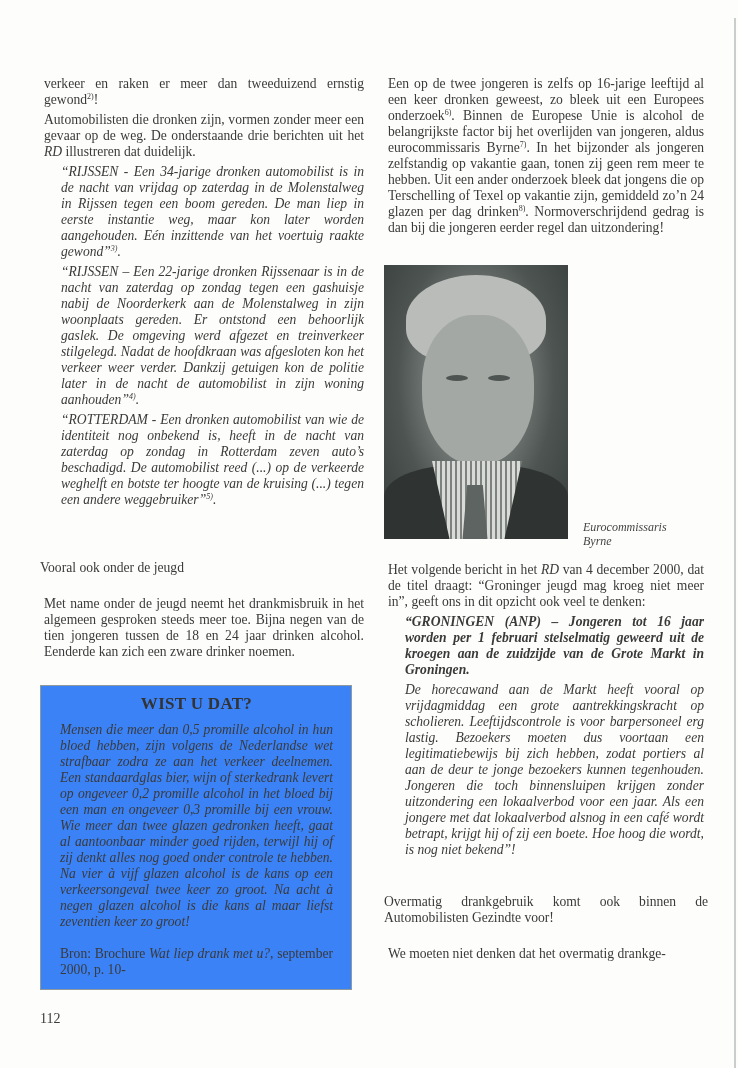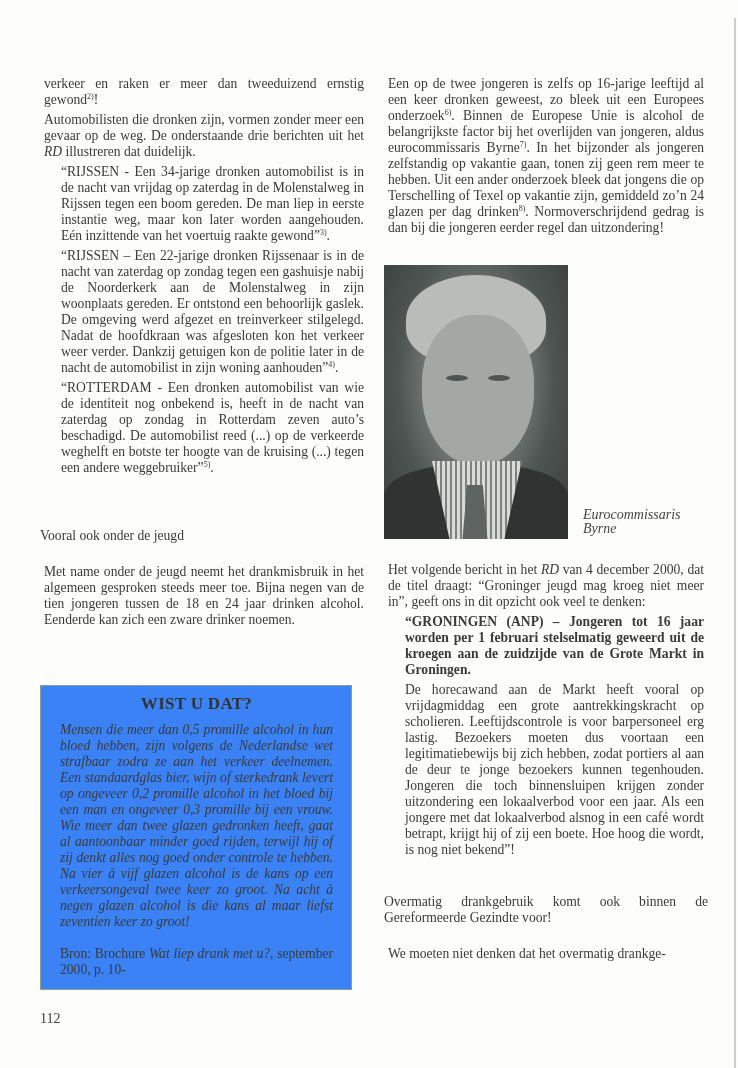--- a/index.html
+++ b/index.html
@@ -7,21 +7,21 @@
     width: 738px; height: 1068px; position: relative; overflow: hidden;
     background: #fdfdfb; color: #3a3a3a;
     font-family: "Liberation Serif", serif;
     font-size: 13.6px; line-height: 16px;
   }
   .page-edge { position: absolute; left: 734px; top: 18px; width: 2px; height: 1050px; background: #c9cdcc; }
   .col { position: absolute; width: 328px; }
   .col-left { left: 40px; top: 72px; }
   .col-right { left: 384px; top: 72px; width: 324px; }
   p { margin: 4px; text-align: justify; }
-  .quote { padding-left: 17px; text-align: justify; }
+  .quote { padding-left: 17px; font-style: italic; text-align: justify; }
   .quote.bold { font-weight: bold; }
   sup { font-size: 8px; line-height: 0; vertical-align: 5px; }
   h3 { margin: 0; font-size: 13.6px; font-weight: normal; text-align: justify; }
   .gap-s { height: 16px; }
   .info-box {
     position: absolute; left: 40px; top: 685px; width: 312px; height: 305px;
     background: #3b82f6; border: 1px solid #8e9a9c; box-sizing: border-box;
     padding: 10px 14px 0 15px;
   }
   .info-box h2 { margin: 0 0 10px 0; text-align: center; font-size: 17px; font-weight: bold; color: #333; letter-spacing: 0.3px; }
@@ -32,21 +32,21 @@
     position: absolute; left: 384px; top: 265px; width: 184px; height: 274px;
     background: radial-gradient(ellipse at 50% 42%, #9aa09d 0%, #7c827f 30%, #4d5451 60%, #363c3a 100%);
     overflow: hidden;
   }
   .photo .hair { position: absolute; left: 22px; top: 10px; width: 140px; height: 90px; border-radius: 50% 50% 40% 40%; background: #b9bcb8; }
   .photo .face { position: absolute; left: 38px; top: 50px; width: 112px; height: 150px; border-radius: 45% 45% 48% 48%; background: #a4a8a4; }
   .photo .eye { position: absolute; top: 110px; width: 22px; height: 6px; border-radius: 50%; background: #4e5451; }
   .photo .suit { position: absolute; left: 0; top: 200px; width: 184px; height: 80px; background: #2f3432; border-radius: 40% 40% 0 0; }
   .photo .shirt { position: absolute; left: 48px; top: 196px; width: 90px; height: 80px; background: repeating-linear-gradient(90deg, #d8dbd7 0 3px, #7d827f 3px 5px); clip-path: polygon(0 0, 100% 0, 80% 100%, 20% 100%); }
   .photo .tie { position: absolute; left: 78px; top: 220px; width: 26px; height: 60px; background: #5e6461; clip-path: polygon(20% 0, 80% 0, 100% 100%, 0 100%); }
-  .caption { position: absolute; left: 583px; top: 508px; font-style: italic; font-size: 14px; line-height: 14px; color: #444; }
+  .caption { position: absolute; left: 583px; top: 520px; font-style: italic; font-size: 12px; line-height: 14px; color: #444; }
 </style>
 </head>
 <body>
 
 <div class="page-edge"></div>
 
 <div class="col col-left">
   <p><span>verkeer en raken er meer dan tweeduizend ernstig gewond</span><sup>2)</sup><span>!</span></p>
   <p><span>Automobilisten die dronken zijn, vormen zonder meer een gevaar op de weg. De onderstaande drie berichten uit het </span><i>RD</i><span> illustreren dat duidelijk.</span></p>
   <p class="quote"><span>“RIJSSEN - Een 34-jarige dronken automobilist is in de nacht van vrijdag op zaterdag in de Molenstalweg in Rijssen tegen een boom gereden. De man liep in eerste instantie weg, maar kon later worden aangehouden. Eén inzittende van het voertuig raakte gewond”</span><sup>3)</sup><span>.</span></p>
@@ -85,16 +85,16 @@
   <div>Eurocommissaris</div>
   <div>Byrne</div>
 </div>
 
 <div class="col col-right" style="top:558px">
   <p><span>Het volgende bericht in het </span><i>RD</i><span> van 4 december 2000, dat de titel draagt: “Groninger jeugd mag kroeg niet meer in”, geeft ons in dit opzicht ook veel te denken:</span></p>
   <p class="quote bold">“GRONINGEN (ANP) – Jongeren tot 16 jaar worden per 1 februari stelselmatig geweerd uit de kroegen aan de zuidzijde van de Grote Markt in Groningen.</p>
   <p class="quote">De horecawand aan de Markt heeft vooral op vrijdagmiddag een grote aantrekkingskracht op scholieren. Leeftijdscontrole is voor barpersoneel erg lastig. Bezoekers moeten dus voortaan een legitimatiebewijs bij zich hebben, zodat portiers al aan de deur te jonge bezoekers kunnen tegenhouden. Jongeren die toch binnensluipen krijgen zonder uitzondering een lokaalverbod voor een jaar. Als een jongere met dat lokaalverbod alsnog in een café wordt betrapt, krijgt hij of zij een boete. Hoe hoog die wordt, is nog niet bekend”!</p>
   <div class="gap-s"></div>
   <div class="gap-s"></div>
-  <h3>Overmatig drankgebruik komt ook binnen de Gereformeerde Gezindte voor!</h3>
+  <h3>Overmatig drankgebruik komt ook binnen de Automobilisten Gezindte voor!</h3>
   <div class="gap-s"></div>
   <p>We moeten niet denken dat het overmatig drankge-</p>
 </div>
 
 </body></html>

